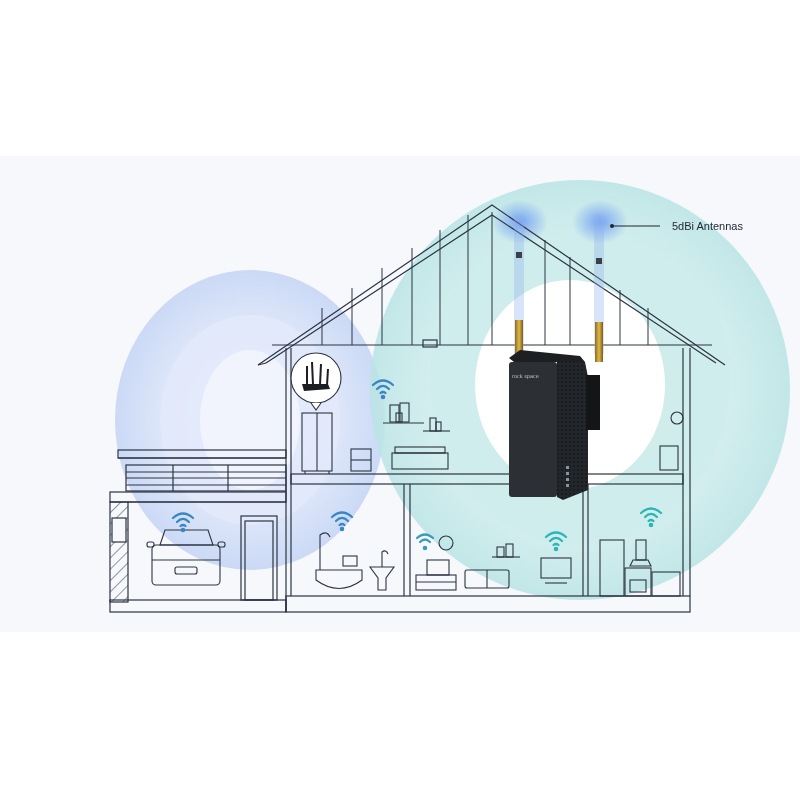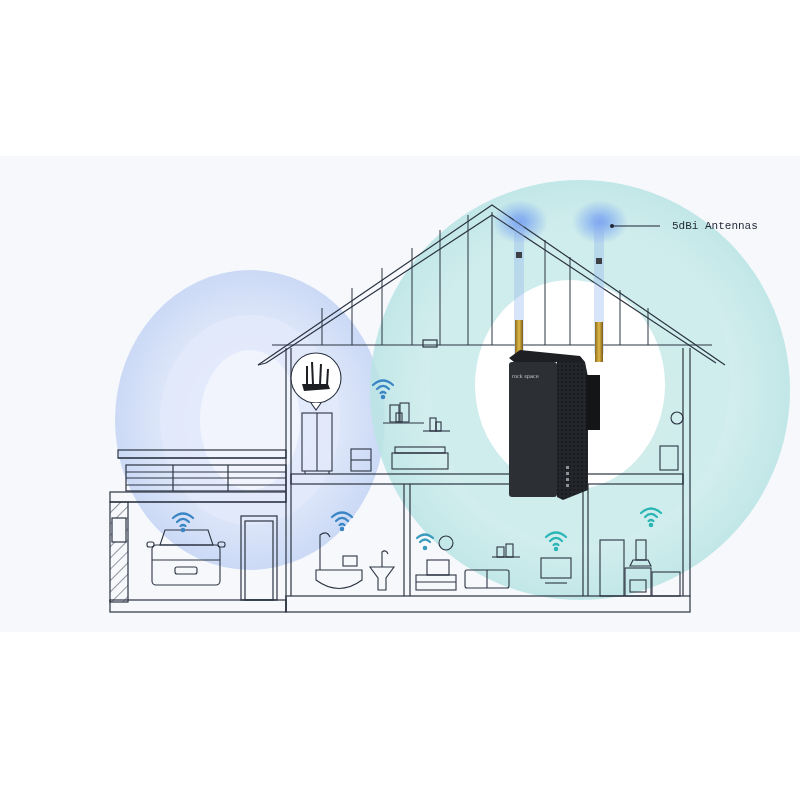--- a/index.html
+++ b/index.html
@@ -1,19 +1,19 @@
 <!DOCTYPE html>
 <html><head>
 <meta charset="utf-8">
 <style>
   html,body{margin:0;padding:0;background:#ffffff;}
   body{width:800px;height:800px;position:relative;overflow:hidden;font-family:"DejaVu Sans","Liberation Sans",sans-serif;}
   .panel{position:absolute;left:0;top:156px;width:800px;height:476px;background:#f6f8fc;overflow:hidden;}
   .scene{position:absolute;left:0;top:0;}
-  .label{position:absolute;left:672px;top:220px;font-size:11px;color:#1f2533;white-space:nowrap;font-family:Liberation Mono, monospace;}
+  .label{position:absolute;left:672px;top:220px;font-size:11px;color:#1f2533;white-space:nowrap;font-family:Liberation Sans, sans-serif;}
 </style>
 </head>
 <body>
 
 <div class="panel">
 <svg class="scene" width="800" height="476" viewBox="0 156 800 476">
   <defs>
     <radialGradient id="gBlue" cx="50%" cy="50%" r="50%">
       <stop offset="0%" stop-color="#ffffff" stop-opacity="0.9"></stop>
       <stop offset="100%" stop-color="#c4d4f5" stop-opacity="0.95"></stop>

